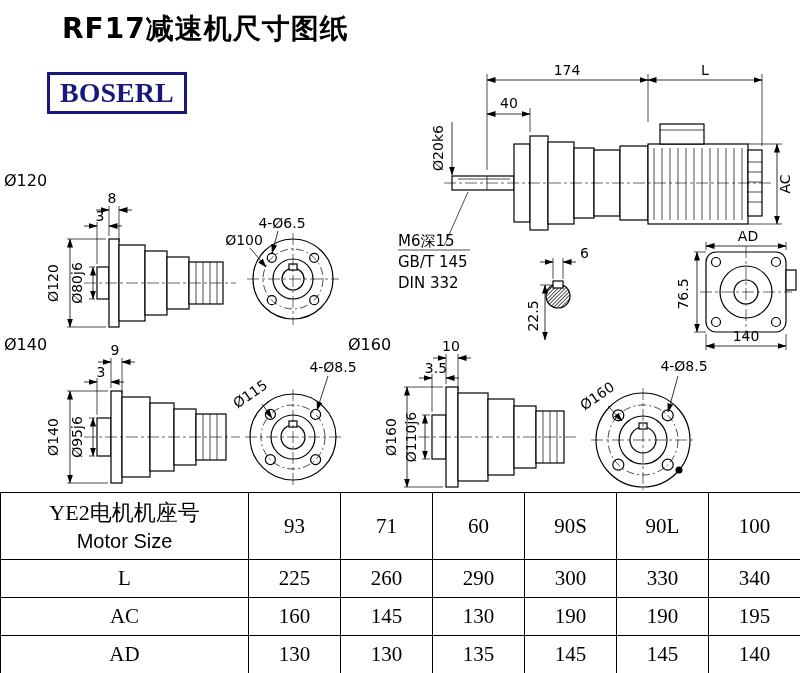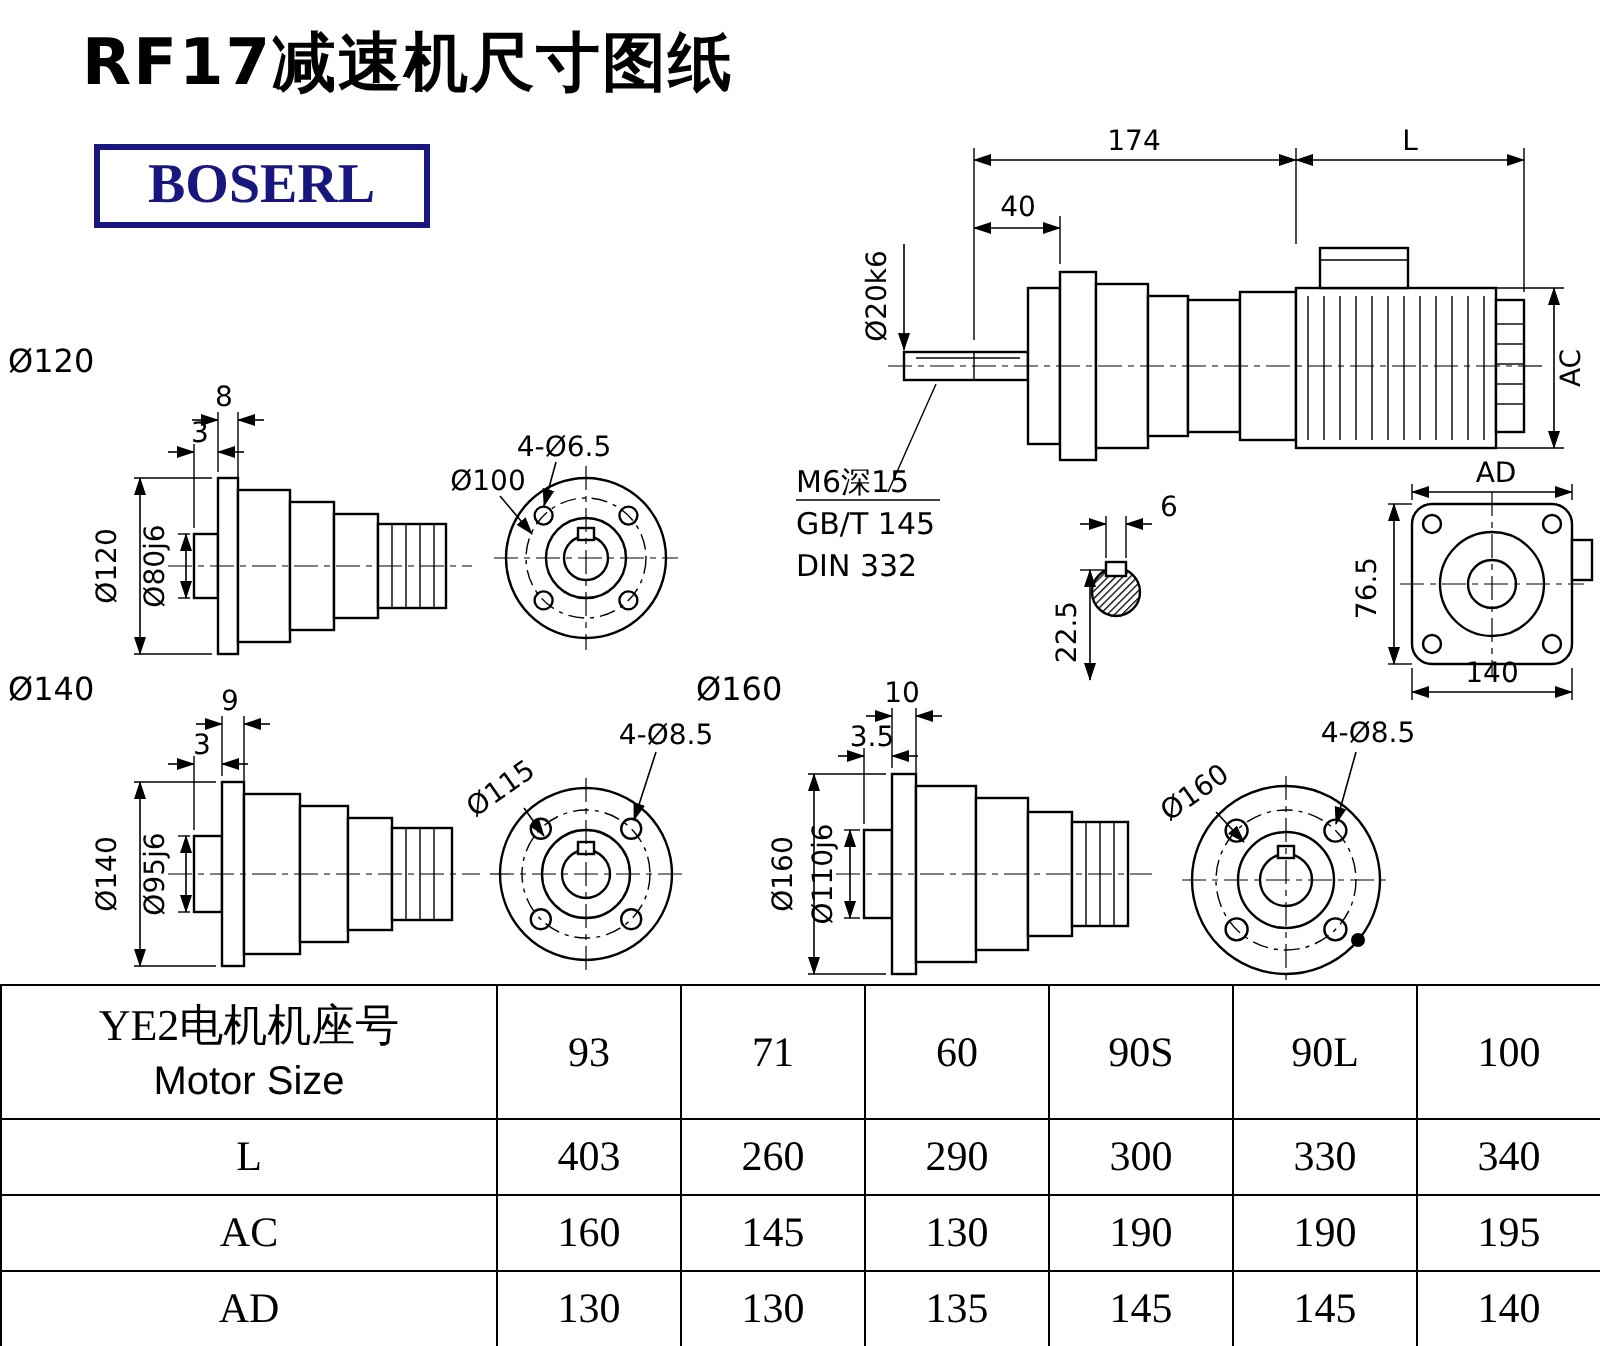--- a/index.html
+++ b/index.html
@@ -1,22 +1,22 @@
 <!DOCTYPE html>
 <html><head>
 <meta charset="utf-8">
 <style>
   html,body{margin:0;padding:0;background:#fff;}
   .page{position:relative;width:800px;height:673px;background:#fff;overflow:hidden;
         font-family:"DejaVu Sans",sans-serif;color:#000;}
-  .title{position:absolute;left:41px;top:10px;margin:0;font-size:32px;font-weight:700;
+  .title{position:absolute;left:62px;top:10px;margin:0;font-size:28px;font-weight:700;
          letter-spacing:1px;font-family:"DejaVu Sans",sans-serif;text-align:right;}
   .logo{position:absolute;left:47px;top:72px;border:3px solid #17177e;color:#17177e;
         font-family:"Liberation Serif",serif;font-weight:700;font-size:28px;
-        line-height:34px;padding:1px 24px;background:#fff;}
+        line-height:34px;padding:1px 10px;background:#fff;}
   svg{position:absolute;left:0;top:0;}
   
   .s{fill:none;stroke:#000;stroke-width:1.2;}
   .w{fill:#fff;stroke:#000;stroke-width:1.2;}
   .thin{fill:none;stroke:#000;stroke-width:.7;}
   .cl{fill:none;stroke:#000;stroke-width:.6;stroke-dasharray:12 3 3 3;}
   .cld{fill:none;stroke:#000;stroke-width:.7;stroke-dasharray:8 3 2 3;}
   .dim{fill:none;stroke:#000;stroke-width:.8;}
   text.t{font:14px "DejaVu Sans",sans-serif;fill:#000;}
   text.t15{font:15px "DejaVu Sans",sans-serif;fill:#000;}
@@ -331,21 +331,21 @@
         </td>
         <td>93</td>
         <td>71</td>
         <td>60</td>
         <td>90S</td>
         <td>90L</td>
         <td>100</td>
       </tr>
       <tr style="height:38px">
         <td>L</td>
-        <td>403</td>
+        <td>225</td>
         <td>260</td>
         <td>290</td>
         <td>300</td>
         <td>330</td>
         <td>340</td>
       </tr>
       <tr style="height:38px">
         <td>AC</td>
         <td>160</td>
         <td>145</td>

